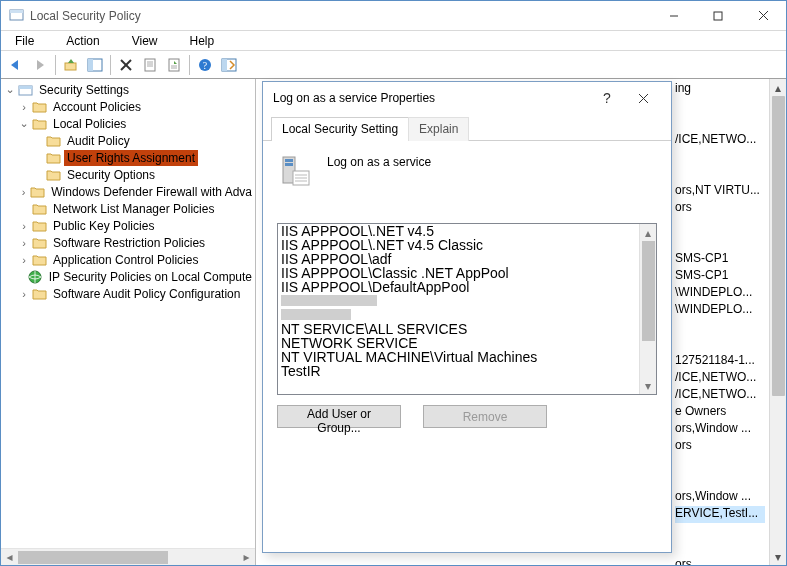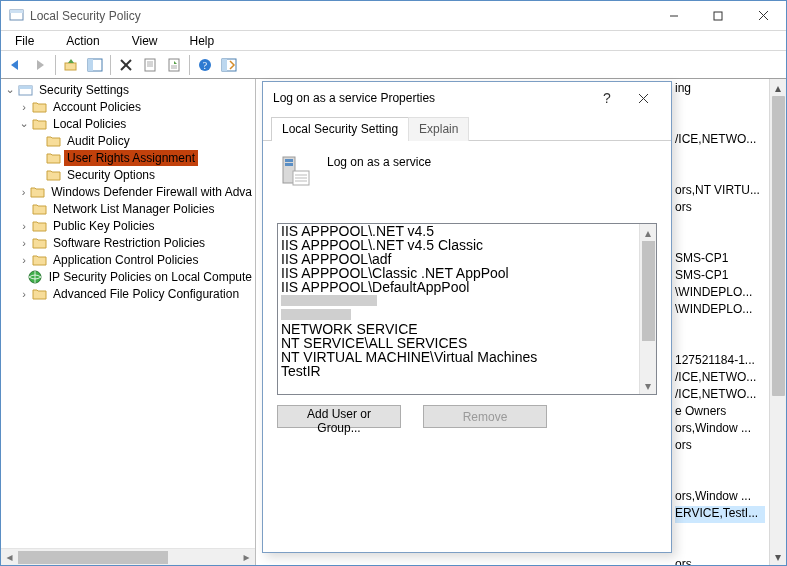--- a/index.html
+++ b/index.html
@@ -278,21 +278,21 @@
             </span>
             <span class="tree-label">IP Security Policies on Local Compute</span>
           </div>
           <div class="tree-row ind-1">
             <span class="tw">›</span>
             <span class="folder">
               <svg width="15" height="13">
                 <path d="M1 3 L5 3 L6 4 L14 4 L14 12 L1 12 Z" fill="#f7dd9a" stroke="#caa23f"></path>
               </svg>
             </span>
-            <span class="tree-label">Advanced File Policy Configuration</span>
+            <span class="tree-label">Software Audit Policy Configuration</span>
           </div>
         </div>
       <div class="tree-hscroll">
         <div class="arr">◂</div>
           <div class="thumb"></div>
           <div class="arr" style="margin-left:auto">▸</div>
       </div>
     </div>
 
     <div class="right-pane">
@@ -367,22 +367,22 @@
       </div>
       <div class="listbox">
         <div class="listbox-inner" id="listbox">
             <div>IIS APPPOOL\.NET v4.5</div>
             <div>IIS APPPOOL\.NET v4.5 Classic</div>
             <div>IIS APPPOOL\adf</div>
             <div>IIS APPPOOL\Classic .NET AppPool</div>
             <div>IIS APPPOOL\DefaultAppPool</div>
             <div><span class="redact" style="width: 96px;"></span></div>
             <div><span class="redact" style="width: 70px;"></span></div>
+            <div>NT SERVICE\ALL SERVICES</div>
             <div>NETWORK SERVICE</div>
-            <div>NT SERVICE\ALL SERVICES</div>
             <div>NT VIRTUAL MACHINE\Virtual Machines</div>
             <div>TestIR</div>
           </div>
         <div class="listbox-sb">
           <div class="arr">▴</div>
             <div class="thumb"></div>
             <div class="arr" style="position:absolute;bottom:0;width:100%">▾</div>
         </div>
       </div>
       <div class="dlg-buttons">

